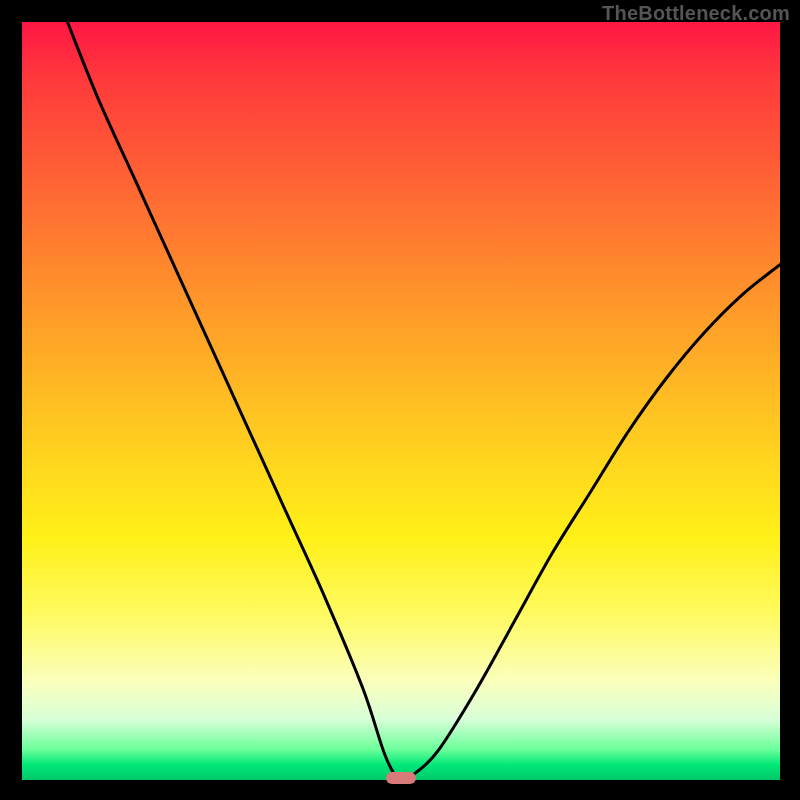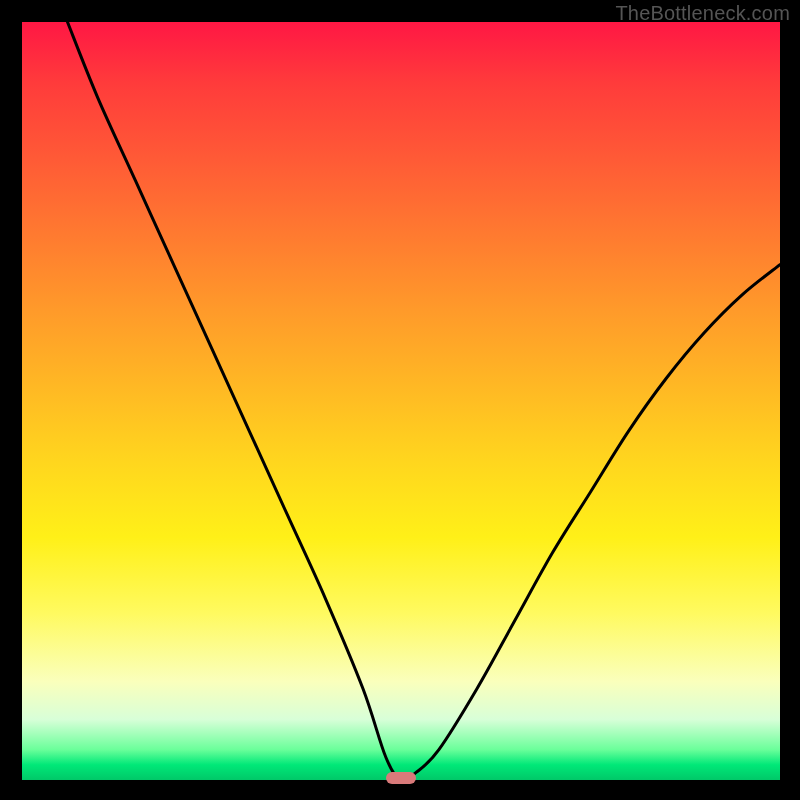--- a/index.html
+++ b/index.html
@@ -40,21 +40,21 @@
         #00e878 98%,
         #00c868 100%
       );
     }
     .attribution {
       position: absolute;
       top: 2px;
       right: 10px;
       color: #555;
       font-size: 20px;
-      font-weight: 400;
+      font-weight: 700;
       z-index: 10;
       letter-spacing: 0.2px;
     }
     .curve {
       position: absolute;
       left: 0;
       top: 0;
       width: 758px;
       height: 758px;
       z-index: 5;

